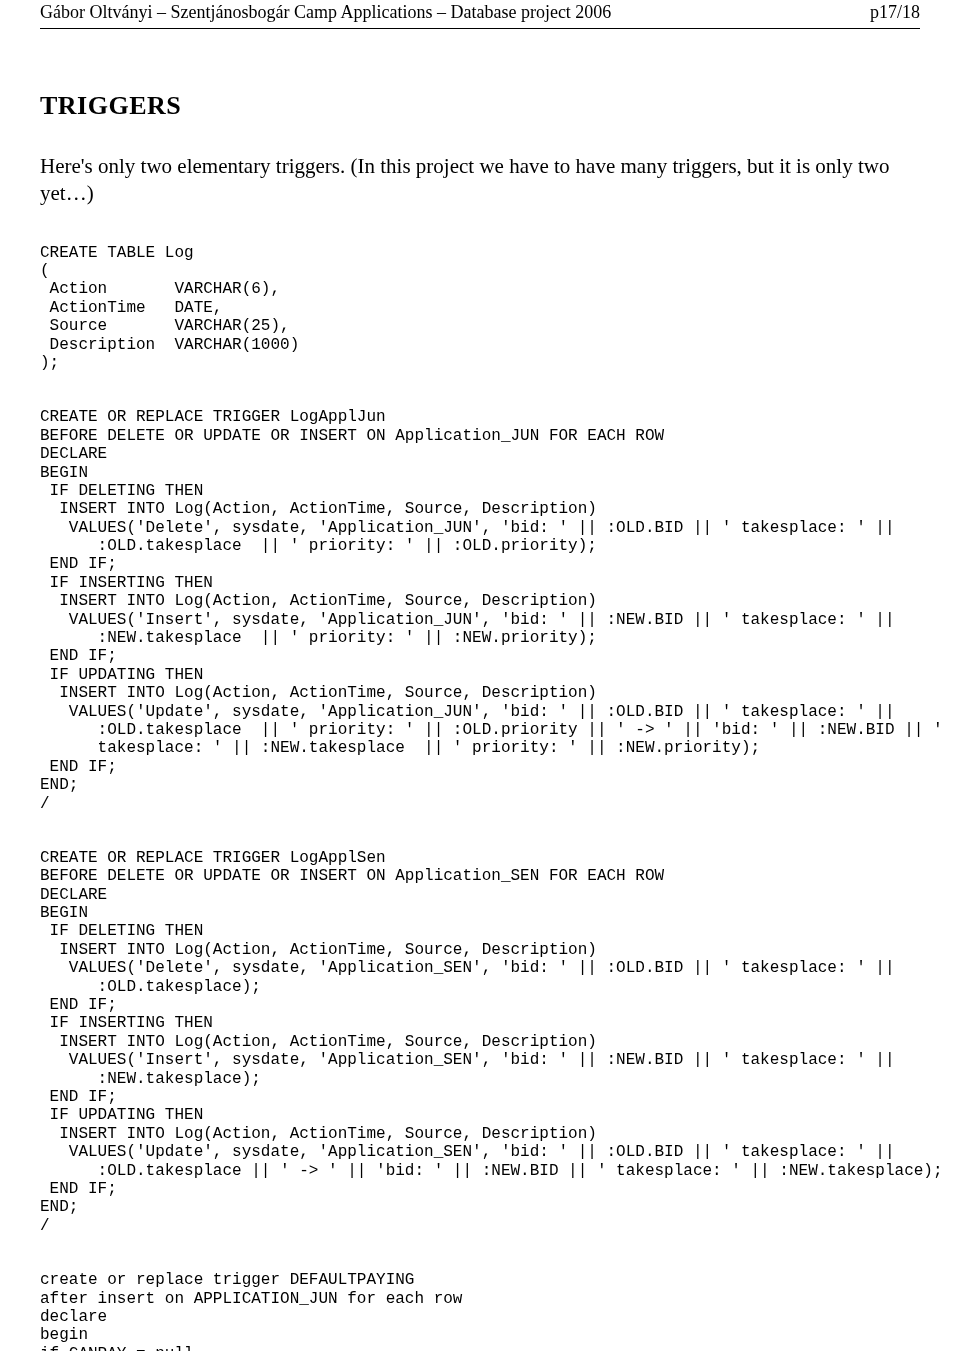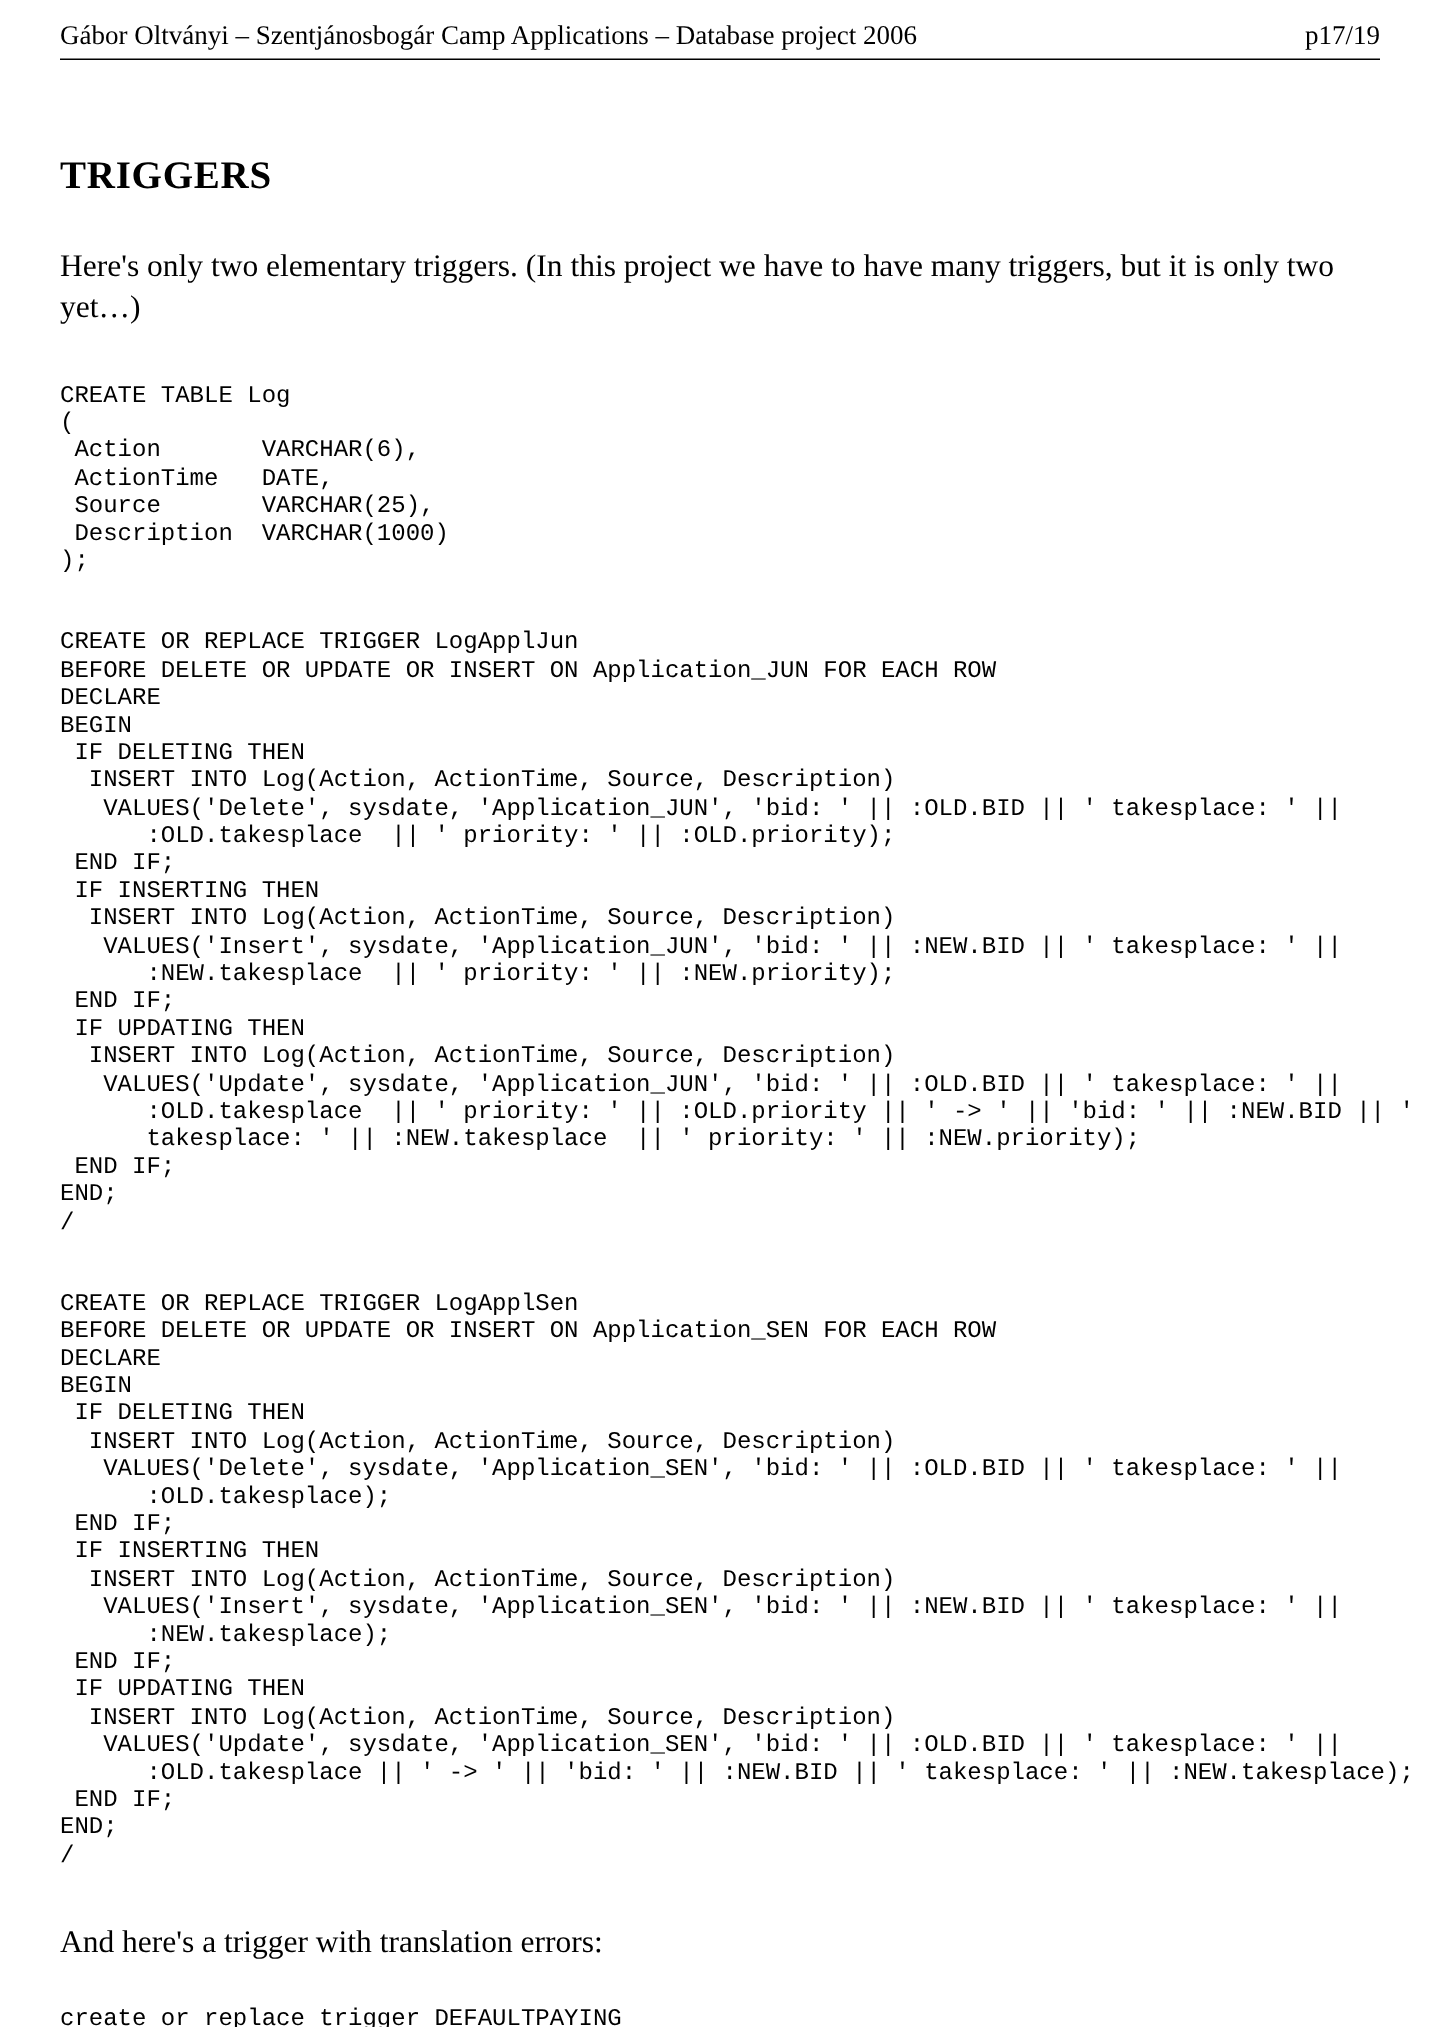--- a/index.html
+++ b/index.html
@@ -19,21 +19,21 @@
     padding: 0 40px 40px 40px;
     position: relative;
   }
   .topline {
     border-bottom: 1.5px solid #000;
     height: 26px;
     display: flex;
     align-items: flex-start;
     justify-content: space-between;
     font-size: 18px;
-    padding-top: 13px;
+    padding-top: 2px;
   }
   .section-title {
     text-align: left;
     font-weight: bold;
     font-size: 26px;
     margin-top: 62px;
     margin-bottom: 32px;
     letter-spacing: 0.5px;
   }
   .intro {
@@ -56,21 +56,21 @@
     white-space: nowrap;
   }
 </style>
 </head>
 <body>
 
 <div class="page">
 
   <div class="topline">
     <span class="topline-left">Gábor Oltványi – Szentjánosbogár Camp Applications – Database project 2006</span>
-    <span class="topline-right">p17/19</span>
+    <span class="topline-right">p17/18</span>
   </div>
 
   <div class="section-title">TRIGGERS</div>
 
   <div class="intro">Here's only two elementary triggers. (In this project we have to have many triggers, but it is only two yet…)</div>
 
   <div class="code">CREATE TABLE Log
 (
  Action       VARCHAR(6),
  ActionTime   DATE,
@@ -116,21 +116,20 @@
       :NEW.takesplace);
  END IF;
  IF UPDATING THEN
   INSERT INTO Log(Action, ActionTime, Source, Description)
    VALUES('Update', sysdate, 'Application_SEN', 'bid: ' || :OLD.BID || ' takesplace: ' ||
       :OLD.takesplace || ' -&gt; ' || 'bid: ' || :NEW.BID || ' takesplace: ' || :NEW.takesplace);
  END IF;
 END;
 /</div>
 
-  <div class="note">And here's a trigger with translation errors:</div>
 
   <div class="code" style="margin-bottom:0;">create or replace trigger DEFAULTPAYING
 after insert on APPLICATION_JUN for each row
 declare
 begin
 if CANPAY = null
   then :CANPAY := 6600;
 end if;
 end;
 /

